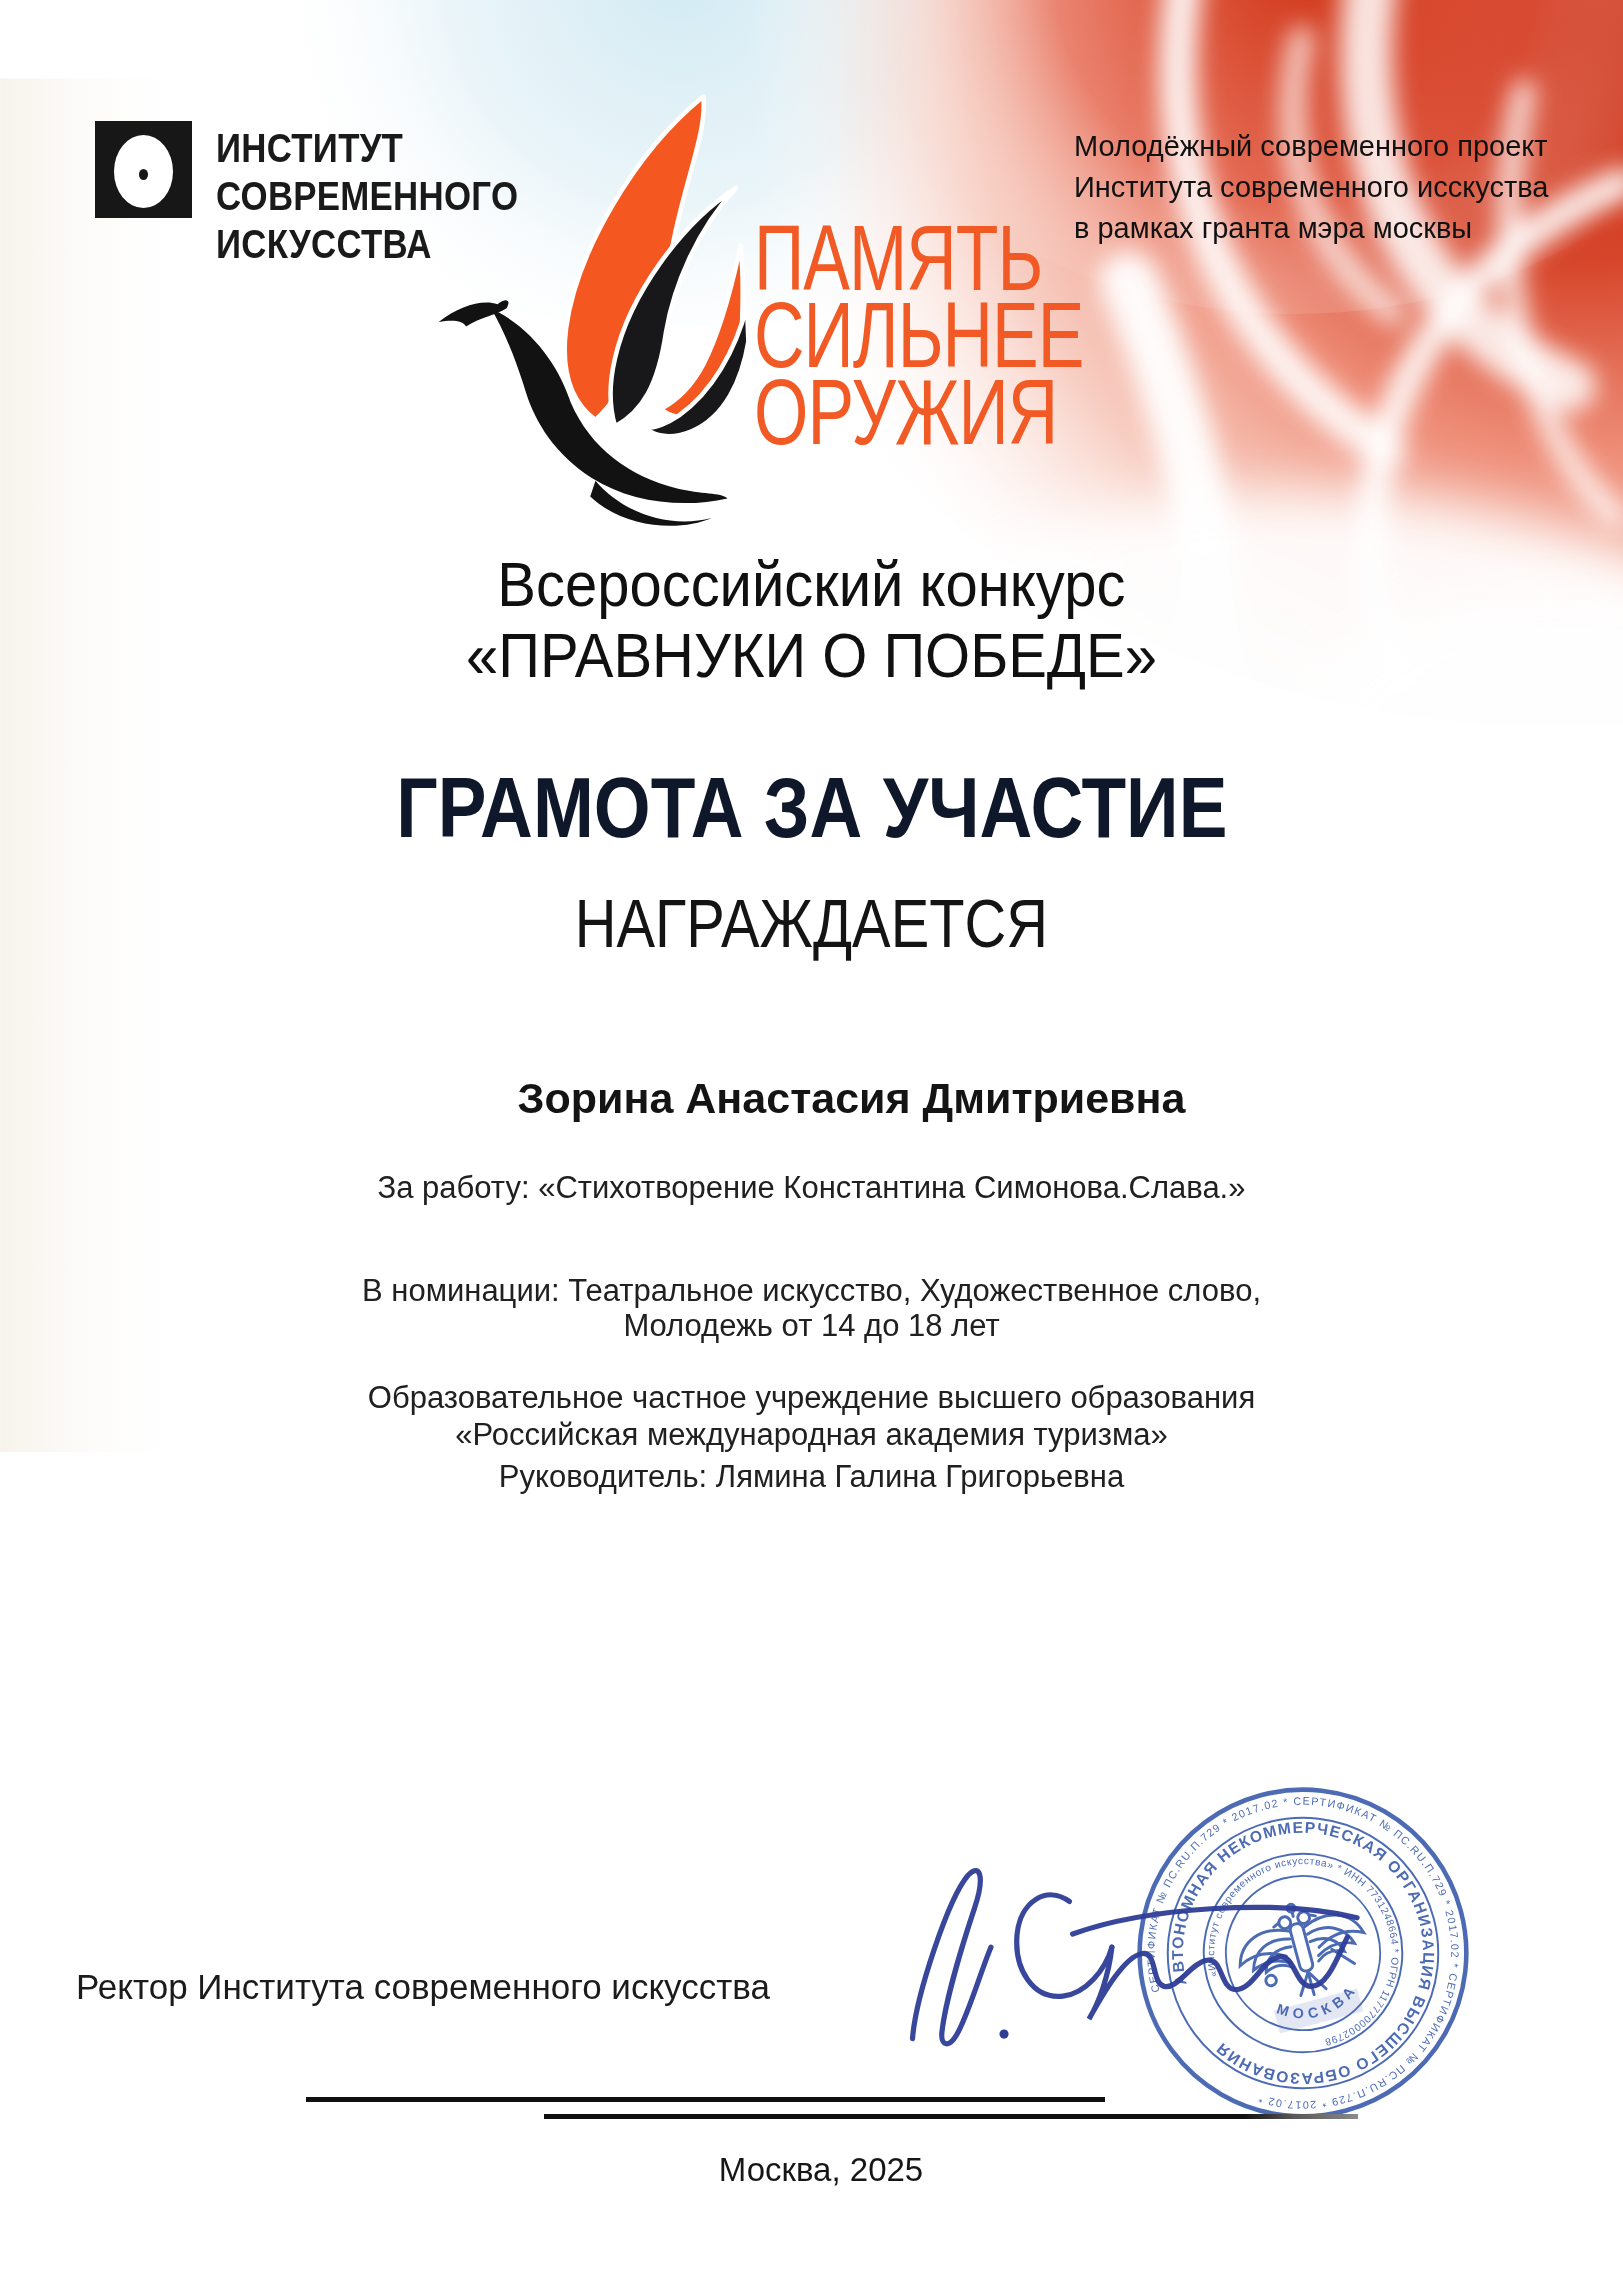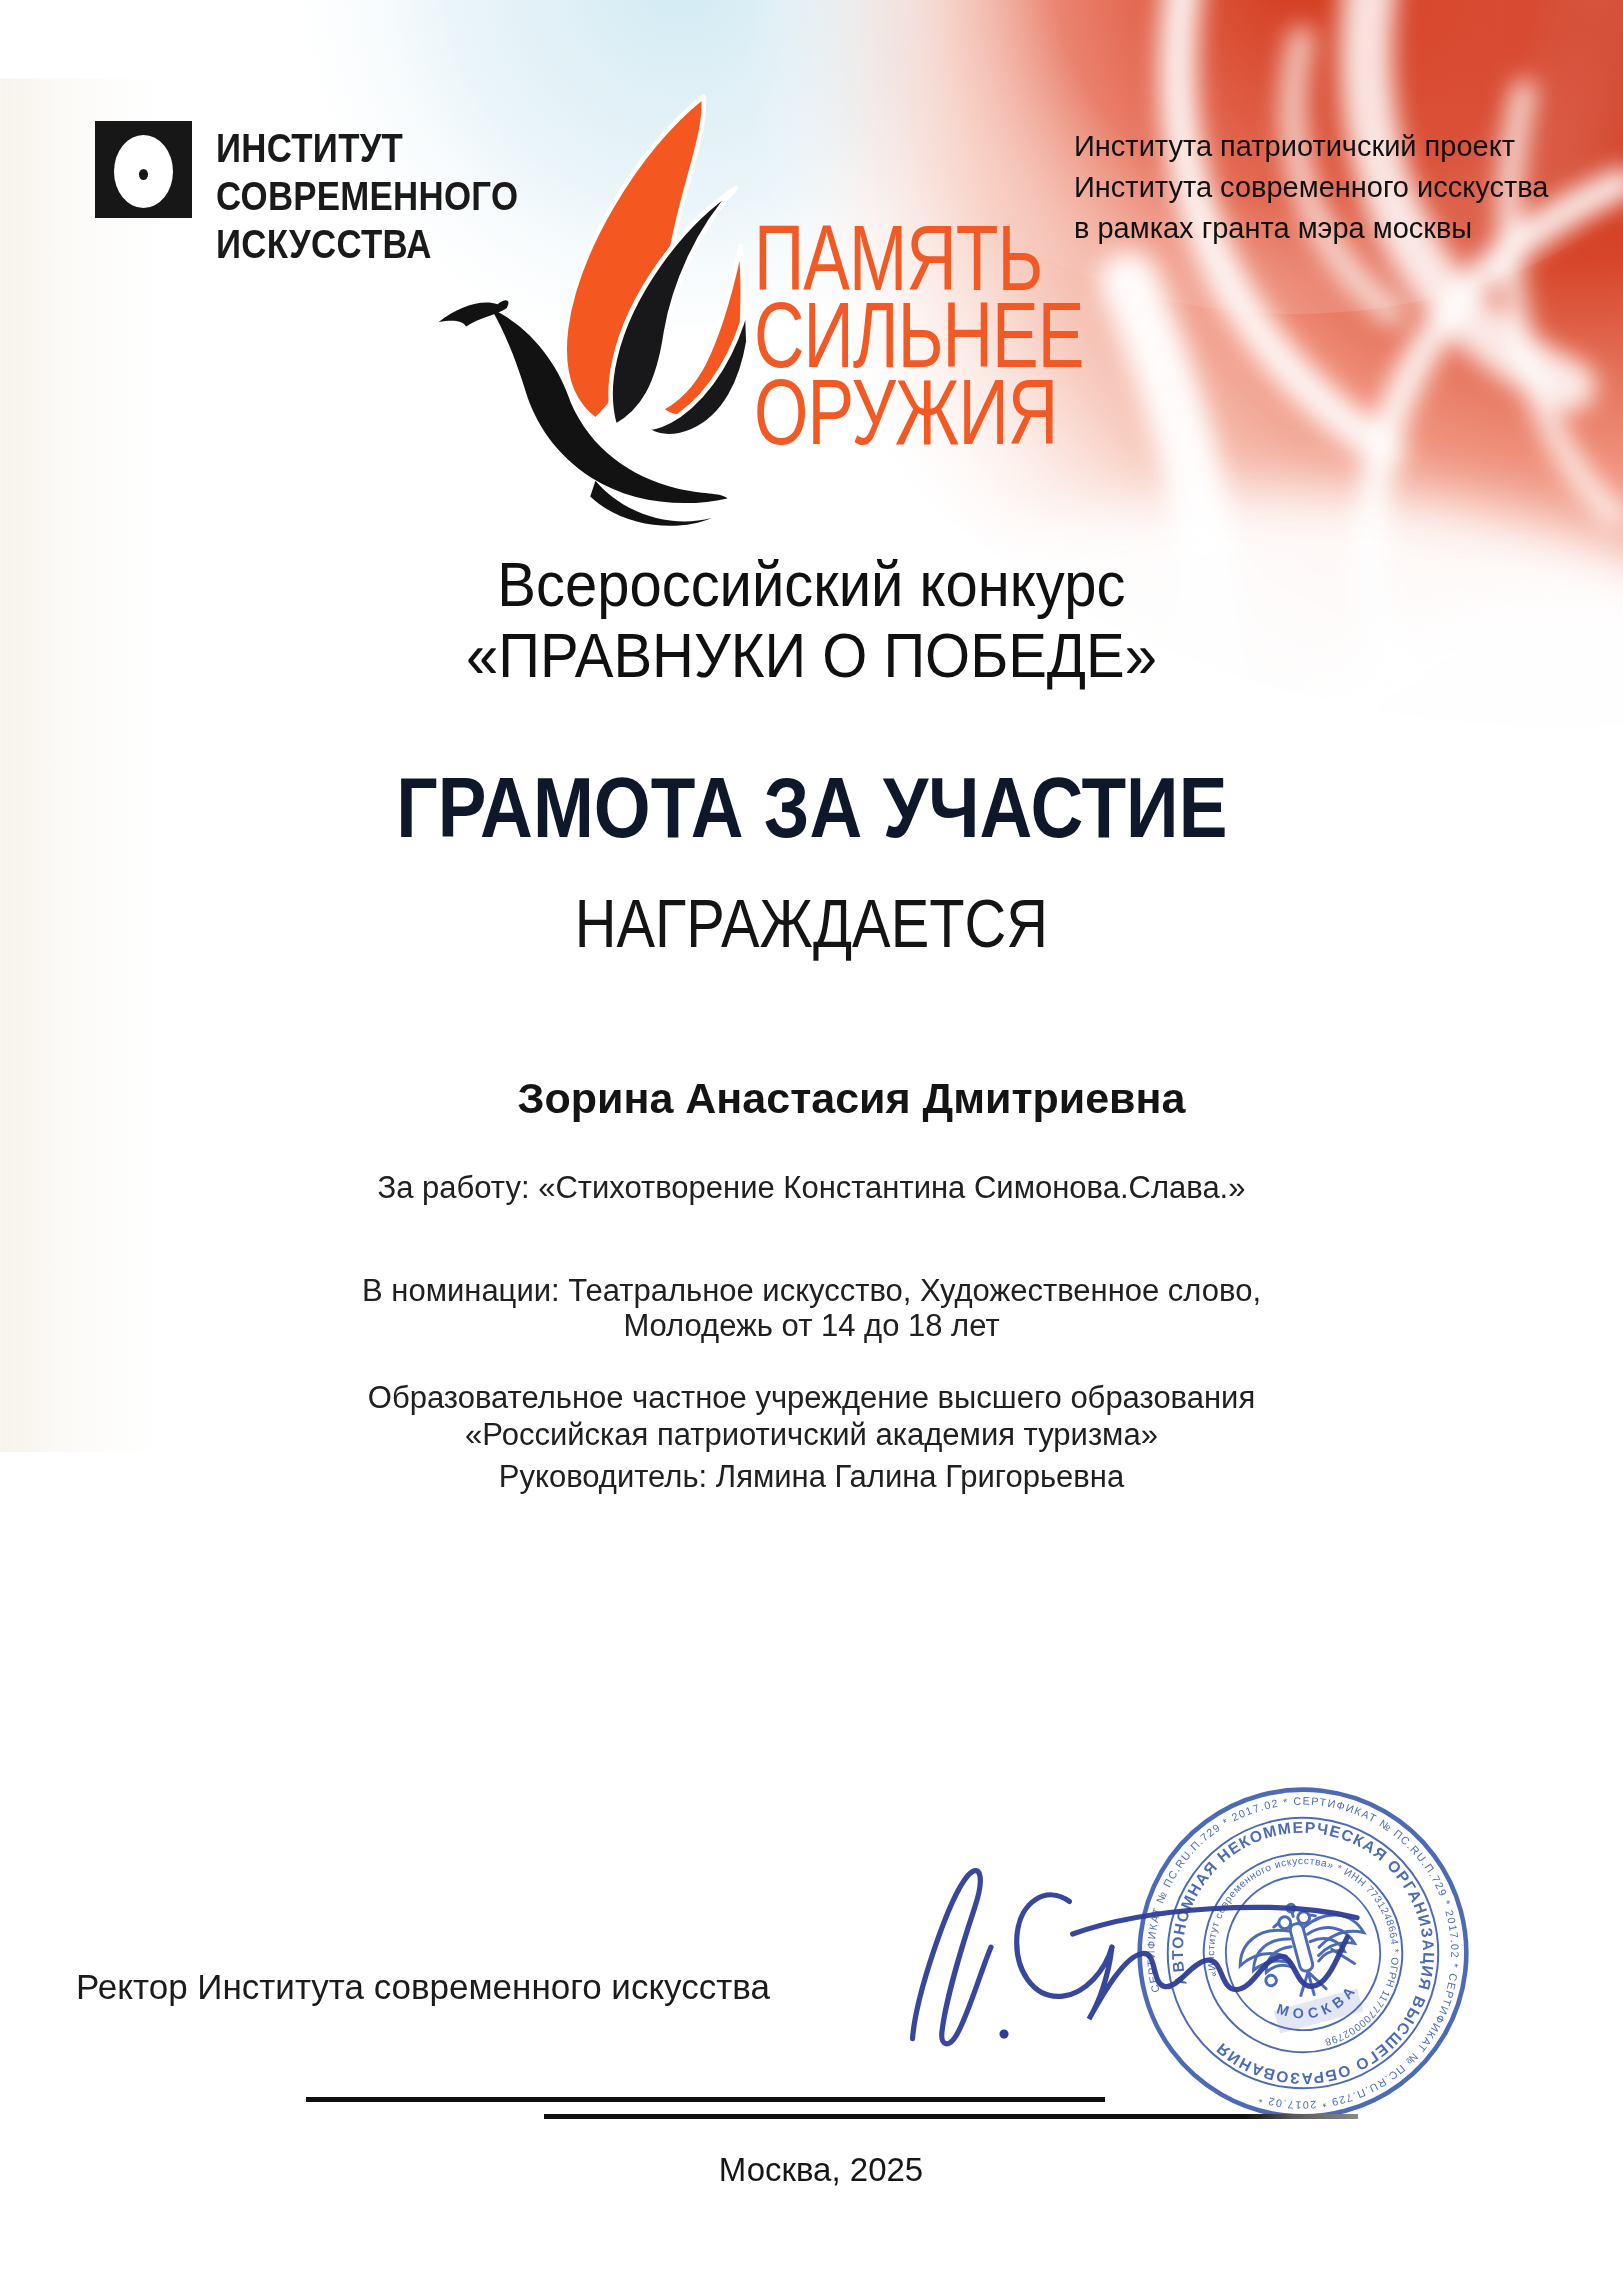--- a/index.html
+++ b/index.html
@@ -107,21 +107,21 @@
     <div class="ell"></div>
     <div class="dot"></div>
   </div>
   <div class="inst-name">
     <div>ИНСТИТУТ</div>
     <div>СОВРЕМЕННОГО</div>
     <div>ИСКУССТВА</div>
   </div>
 
   <div class="proj-note">
-    <div>Института патриотичский проект</div>
+    <div>Молодёжный современного проект</div>
     <div>Института современного исскуства</div>
     <div>в рамках гранта мэра москвы</div>
   </div>
 
   <svg class="dove-svg" viewBox="0 0 545 655" aria-hidden="true">
     <g stroke="#ffffff" stroke-width="7" stroke-linejoin="round">
       <path d="M465,10 C360,95 270,250 255,365 C247,430 263,478 300,505 C348,462 398,352 415,255 C432,150 472,65 465,10 Z" fill="#F4571F"></path>
       <path d="M515,150 C455,215 420,300 408,370 C396,452 372,492 330,515 C322,488 320,452 330,410 C352,315 430,205 515,150 Z" fill="#18181a"></path>
       <path d="M522,238 C507,310 488,375 465,420 C448,452 425,475 400,488 C415,502 440,505 462,494 C500,474 520,430 524,365 C526,320 526,275 522,238 Z" fill="#F4571F"></path>
       <path d="M532,330 C514,400 478,462 428,498 C410,510 392,517 378,518 C392,532 420,534 448,522 C498,500 524,445 534,385 Z" fill="#18181a"></path>
@@ -153,21 +153,21 @@
     <span class="cx">НАГРАЖДАЕТСЯ</span>
   </div>
 
   <div class="center-line recipient" style="top:1074px;">Зорина Анастасия Дмитриевна</div>
   <div class="center-line body-line" style="top:1170px;">За работу: «Стихотворение Константина Симонова.Слава.»</div>
 
   <div class="center-line body-line" style="top:1273px;">В номинации: Театральное искусство, Художественное слово,</div>
   <div class="center-line body-line" style="top:1308px;">Молодежь от 14 до 18 лет</div>
 
   <div class="center-line body-line" style="top:1380px;">Образовательное частное учреждение высшего образования</div>
-  <div class="center-line body-line" style="top:1417px;">«Российская патриотичский академия туризма»</div>
+  <div class="center-line body-line" style="top:1417px;">«Российская международная академия туризма»</div>
   <div class="center-line body-line" style="top:1459px;">Руководитель: Лямина Галина Григорьевна</div>
 
   <div class="rector">
     <div>Ректор Института современного искусства</div>
   </div>
 
   <svg class="seal-svg" viewBox="0 0 548 548" aria-hidden="true">
     <g transform="translate(274,274) rotate(-15)" stroke="#3D5FAE" fill="none" opacity="0.92">
       <circle r="250" stroke-width="7"></circle>
       <circle r="207" stroke-width="3"></circle>

